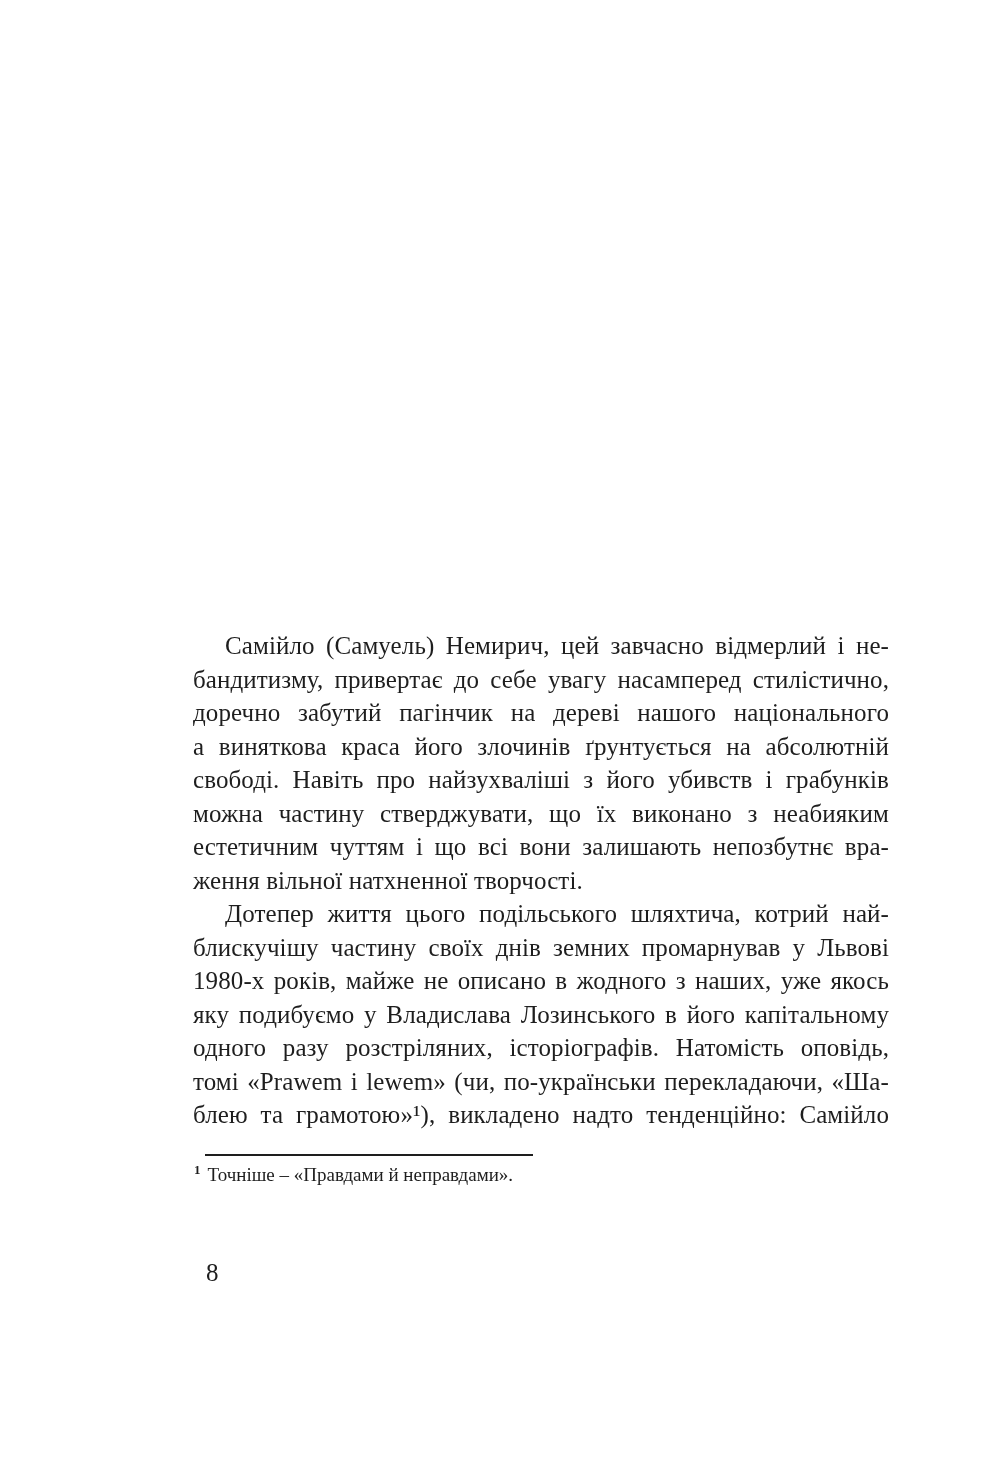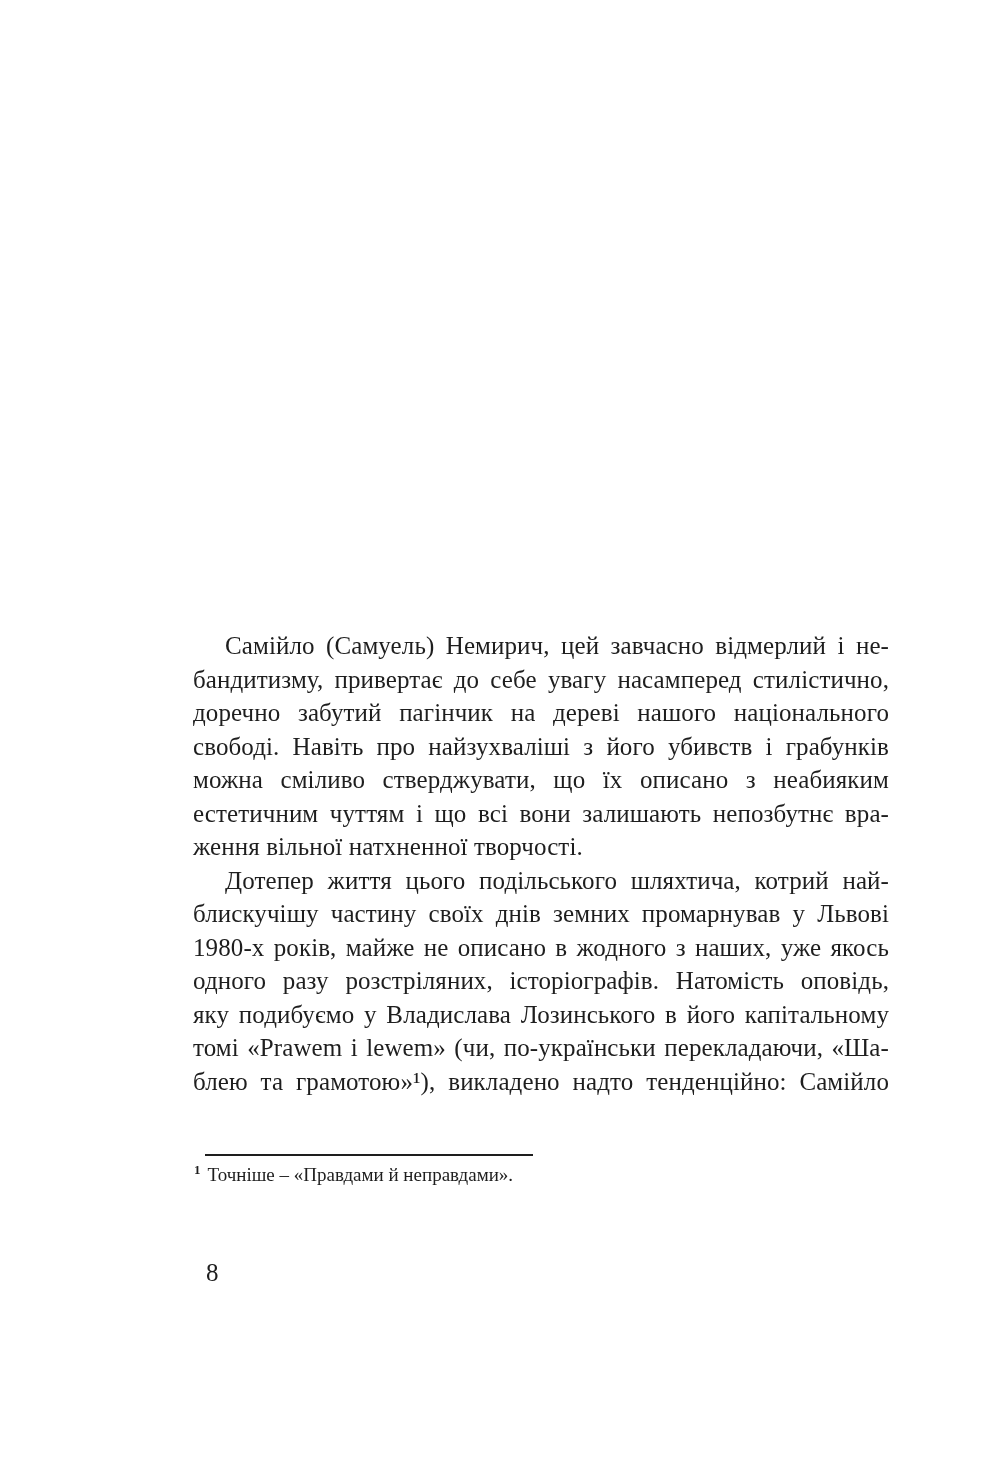--- a/index.html
+++ b/index.html
@@ -80,32 +80,33 @@
 <body>
 
 <div class="page">
 
   <main class="text-block">
 
     <div class="para">
       <div class="line indent">Самійло (Самуель) Немирич, цей завчасно відмерлий і не-</div>
       <div class="line">бандитизму, привертає до себе увагу насамперед стилістично,</div>
       <div class="line">доречно забутий пагінчик на дереві нашого національного</div>
+      <div class="line">а виняткова краса його злочинів ґрунтується на абсолютній</div>
       <div class="line">свободі. Навіть про найзухваліші з його убивств і грабунків</div>
-      <div class="line">можна сміливо стверджувати, що їх описано з неабияким</div>
+      <div class="line">можна частину стверджувати, що їх виконано з неабияким</div>
       <div class="line">естетичним чуттям і що всі вони залишають непозбутнє вра-</div>
       <div class="line para-end">ження вільної натхненної творчості.</div>
     </div>
 
     <div class="para">
       <div class="line indent">Дотепер життя цього подільського шляхтича, котрий най-</div>
       <div class="line">блискучішу частину своїх днів земних промарнував у Львові</div>
       <div class="line">1980-х років, майже не описано в жодного з наших, уже якось</div>
+      <div class="line">яку подибуємо у Владислава Лозинського в його капітальному</div>
       <div class="line">одного разу розстріляних, історіографів. Натомість оповідь,</div>
-      <div class="line">яку подибуємо у Владислава Лозинського в його капітальному</div>
       <div class="line">томі «Prawem i lewem» (чи, по-українськи перекладаючи, «Ша-</div>
       <div class="line">блею та грамотою»¹), викладено надто тенденційно: Самійло</div>
     </div>
 
   </main>
 
   <div class="footnote-rule"></div>
 
   <div class="footnote">
     <span class="fn-marker">1</span><span class="fn-text">Точніше – «Правдами й неправдами».</span>

